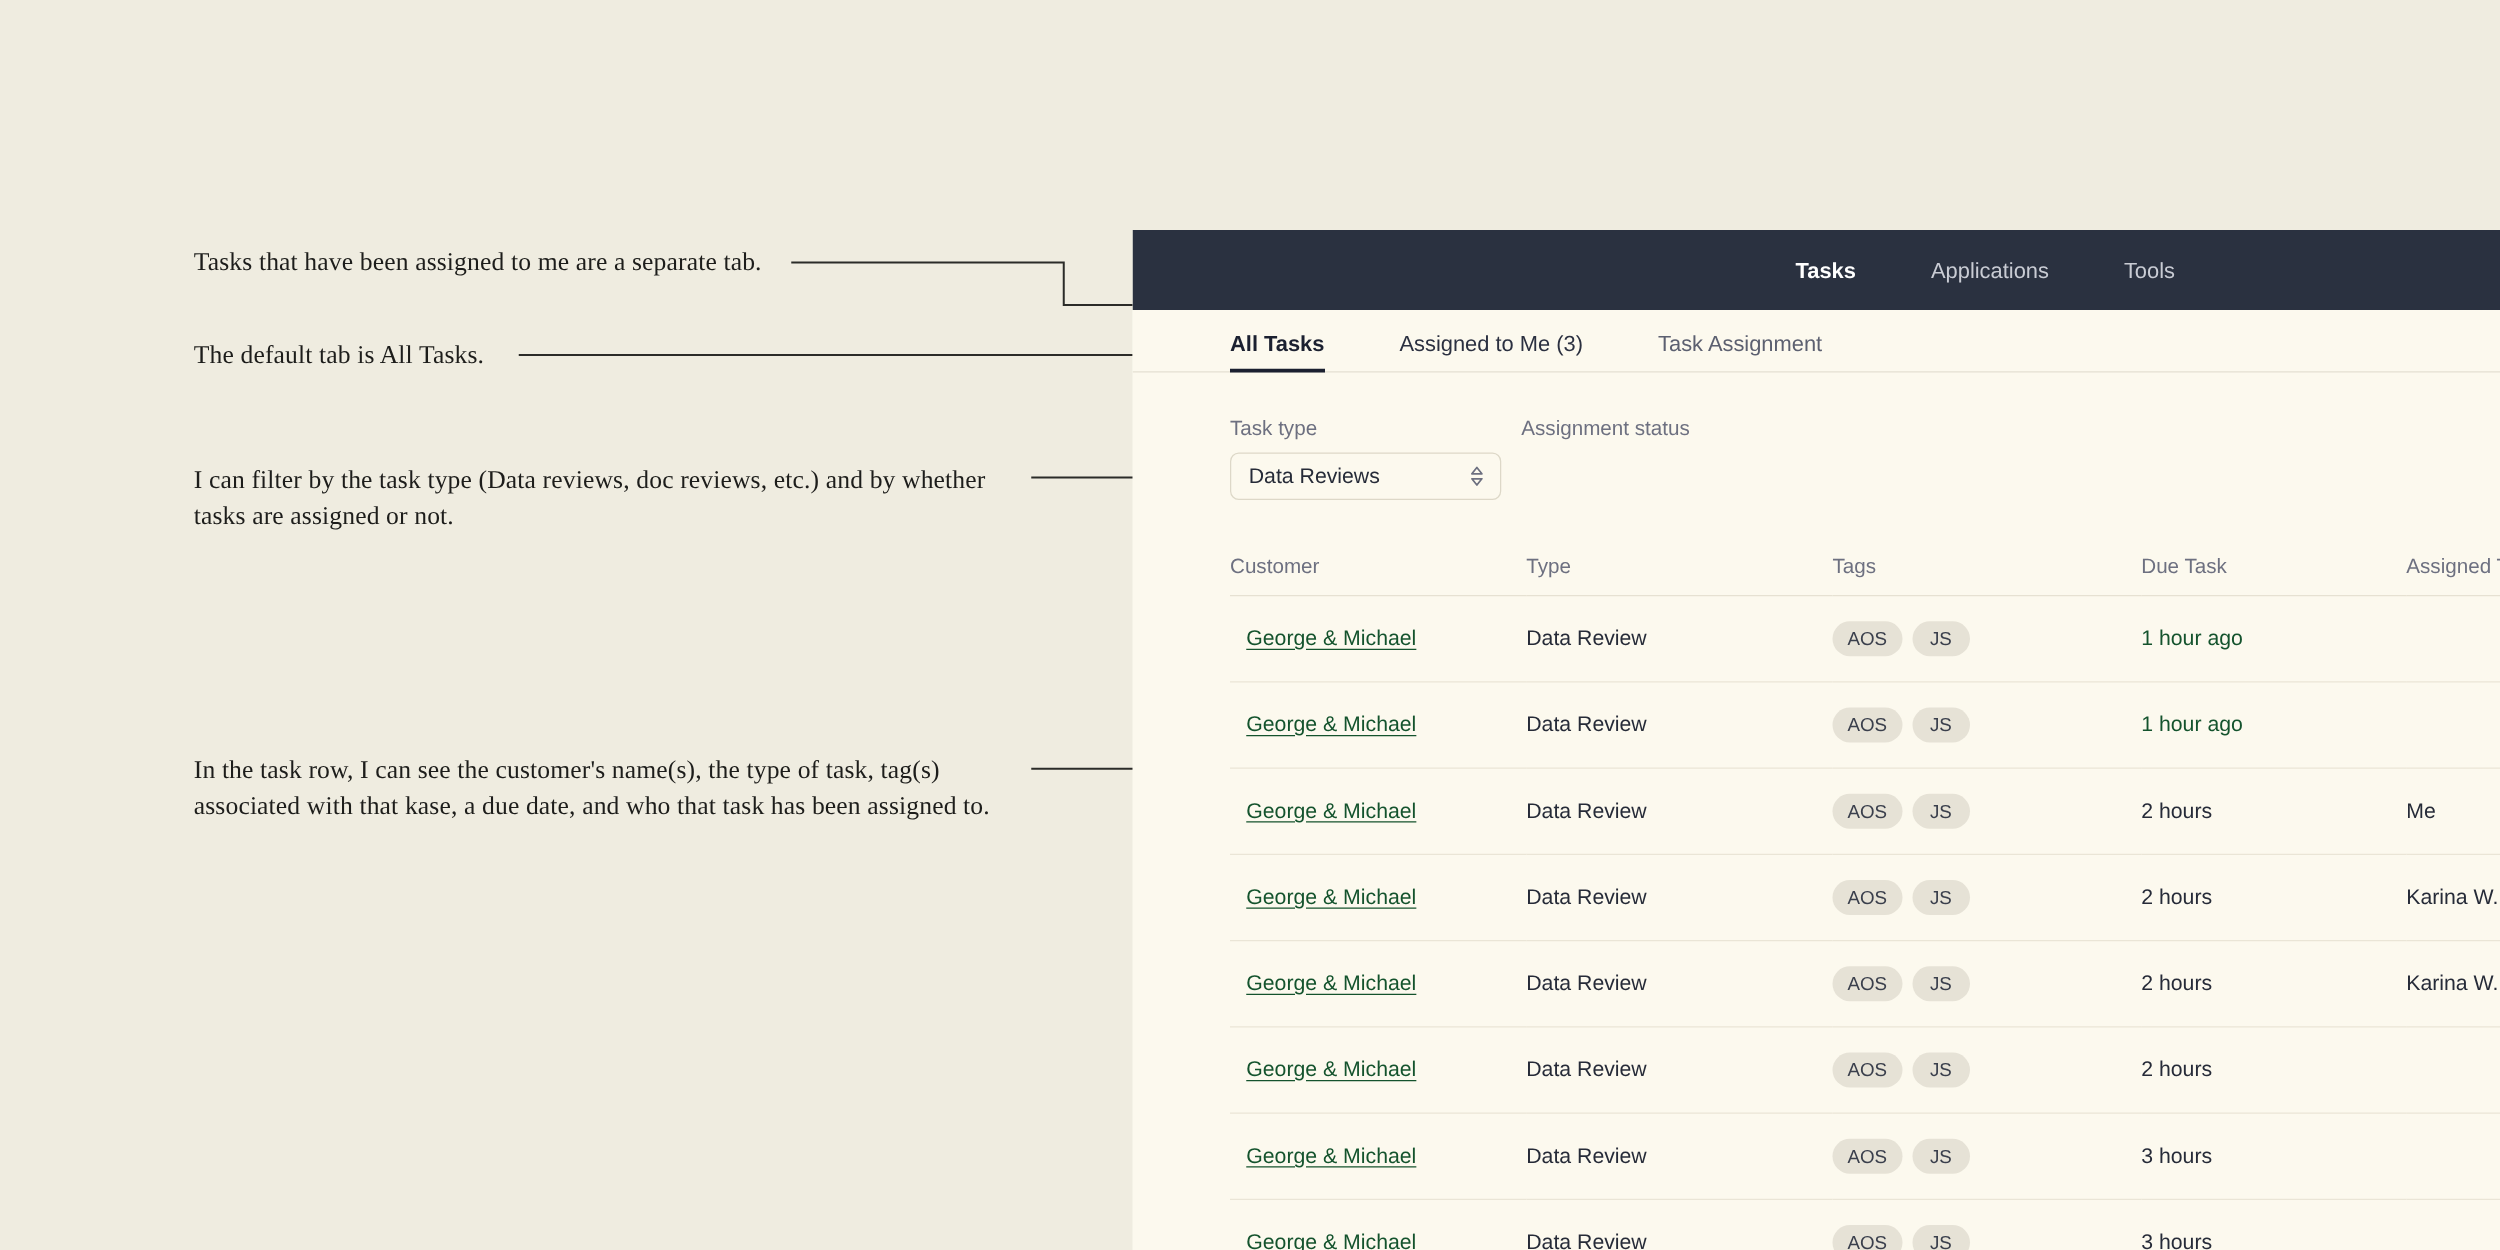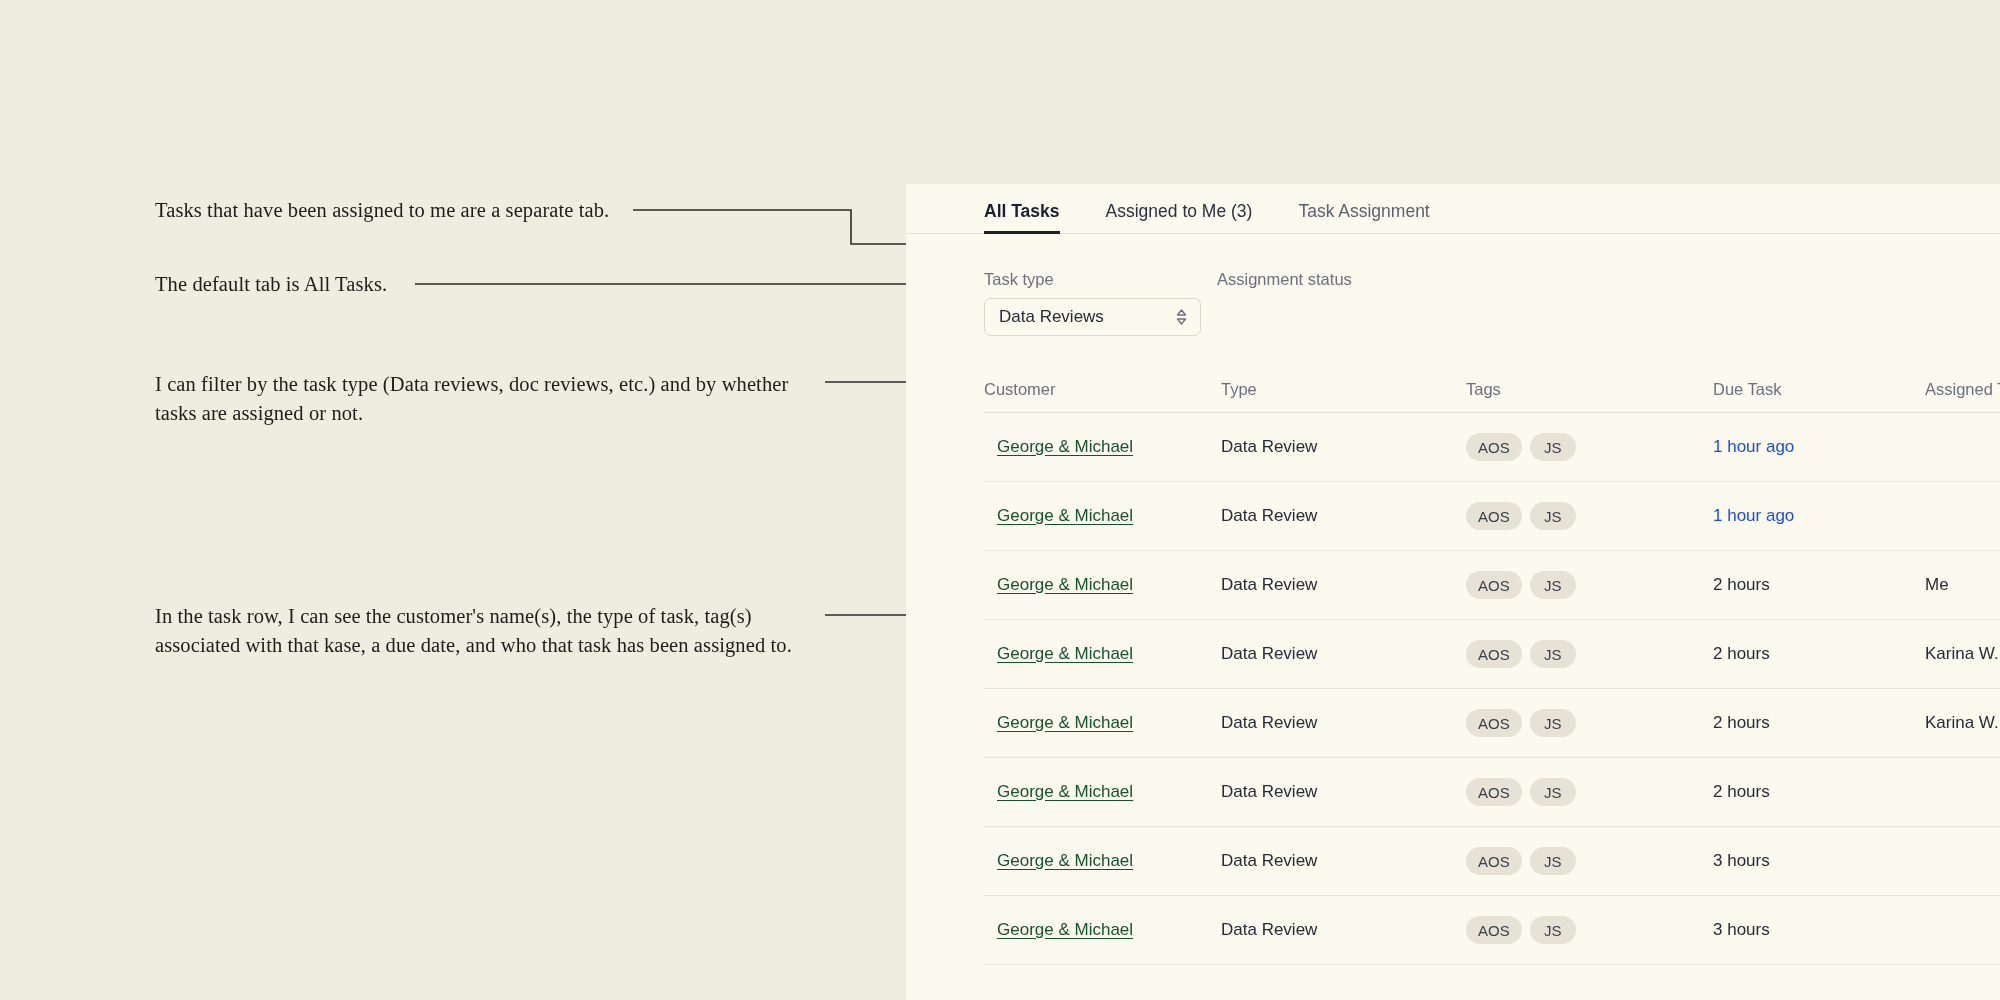--- a/index.html
+++ b/index.html
@@ -88,21 +88,21 @@
     color: #ffffff;
     font-weight: 700;
   }
 
   
   .tabbar {
     height: 50px;
     display: flex;
     align-items: flex-end;
     padding-left: 78px;
-    gap: 46px;
+    gap: 60px;
     border-bottom: 1px solid #e4e0d2;
     background: #fcf9ee;
   }
   .tab {
     font-size: 17.5px;
     padding-bottom: 11px;
     color: #2b3040;
     cursor: pointer;
     white-space: nowrap;
     position: relative;
@@ -191,21 +191,21 @@
     align-items: center;
     justify-content: center;
     min-width: 46px;
     height: 28px;
     padding: 0 12px;
     border-radius: 14px;
     background: #e6e2d6;
     font-size: 15px;
     color: #3a3f4c;
   }
-  .due-overdue { color: #1d4ed8; }
+  .due-overdue { color: #14532d; }
 </style>
 </head>
 <body>
 
 <div class="annotations">
 
   <svg class="connector-svg" viewBox="0 0 1200 1000">
 
     <path d="M 633 210 L 851 210 L 851 244 L 1130 244 L 1130 278"></path>
 
@@ -217,20 +217,27 @@
   </svg>
 
   <div class="annotation ann-1">Tasks that have been assigned to me are a separate tab.</div>
   <div class="annotation ann-2">The default tab is All Tasks.</div>
   <div class="annotation ann-3">I can filter by the task type (Data reviews, doc reviews, etc.) and by whether tasks are assigned or not.</div>
   <div class="annotation ann-4">In the task row, I can see the customer's name(s), the type of task, tag(s) associated with that kase, a due date, and who that task has been assigned to.</div>
 </div>
 
 <div class="app-panel">
 
+  <div class="topnav">
+    <div class="nav-items">
+      <div class="nav-item active">Tasks</div>
+      <div class="nav-item">Applications</div>
+      <div class="nav-item">Tools</div>
+    </div>
+  </div>
 
   <div class="tabbar">
     <div class="tab active">All Tasks</div>
     <div class="tab">Assigned to Me (3)</div>
     <div class="tab muted">Task Assignment</div>
   </div>
 
   <div class="filters">
 
     <div class="filter-group">

